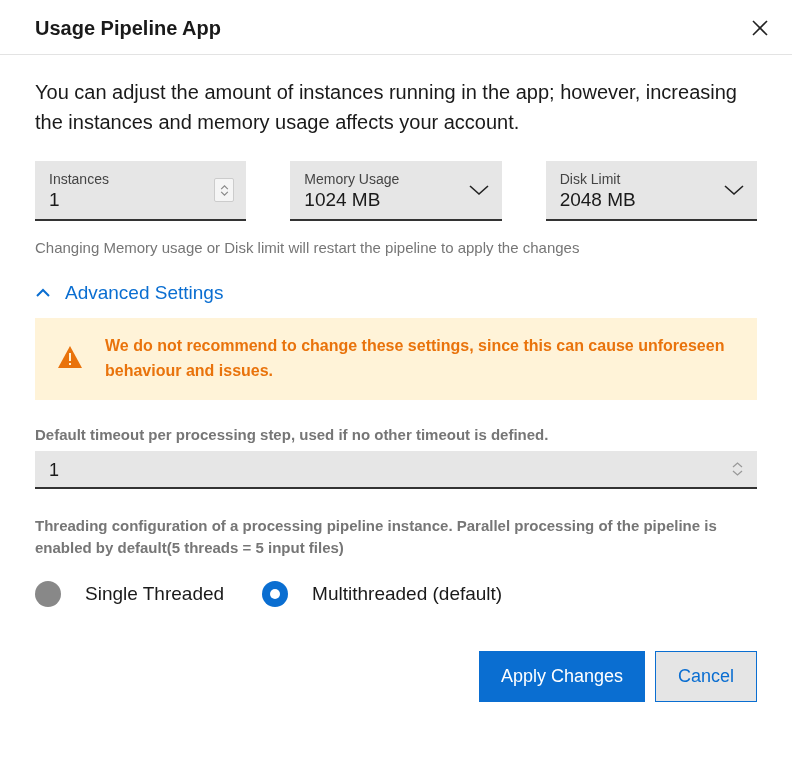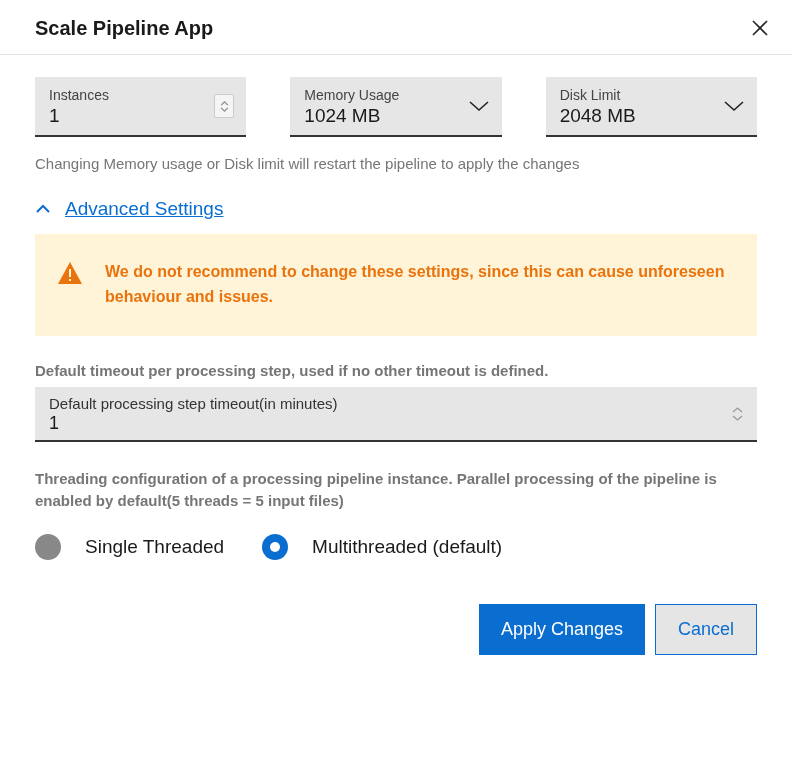--- a/index.html
+++ b/index.html
@@ -57,27 +57,26 @@
   }
   .field-icon-stepper svg { width:9px; height:5px; }
   .field-icon-chevron svg { width:22px; height:14px; stroke:#222; stroke-width:1.6; fill:none; }
   .hint-text {
     font-size: 15px; color: #767676; margin-bottom: 26px; margin-top: 7px;
   }
   .adv-toggle {
     display:flex; align-items:center; gap:14px;
     font-size: 19px; color:#0a6ed1; cursor:pointer;
     margin-bottom: 14px;
-    text-decoration: underline;
   }
   .adv-toggle svg { width:16px; height:10px; stroke:#0a6ed1; stroke-width:2; fill:none; }
   .warning-box {
     background:#fff3d8;
-    padding:26px 22px;
-    display:flex; align-items:flex-start; gap:22px;
+    padding:16px 22px;
+    display:flex; align-items:center; gap:22px;
     margin-bottom: 24px;
   }
   .warning-icon svg { width:26px; height:26px; }
   .warning-text {
     color:#e9730c; font-weight:700; font-size:16px; line-height:1.55;
   }
   .desc-text {
     font-size:15px; color:#767676; margin-bottom:6px; line-height:1.45;font-weight:bold;
   }
   .timeout-field {
@@ -126,31 +125,32 @@
   .btn-secondary {
     background:#e5e5e5; color:#0a6ed1; border:1.5px solid #0a6ed1;
   }
 </style>
 </head>
 <body>
 
 <div class="dialog">
 
   <div class="header">
-    <div class="header-title">Scale Pipeline App</div>
+    <div class="header-title">Usage Pipeline App</div>
     <div class="close-btn">
       <svg viewBox="0 0 18 18">
           <line x1="2" y1="2" x2="16" y2="16"></line>
           <line x1="16" y1="2" x2="2" y2="16"></line>
         </svg>
     </div>
   </div>
 
   <div class="body">
 
+    <div class="intro">You can adjust the amount of instances running in the app; however, increasing the instances and memory usage affects your account.</div>
 
     <div class="fields-row">
 
       <div class="field">
         <div class="field-label">Instances</div>
         <div class="field-value">1</div>
         <div class="field-icon-stepper">
           <svg viewBox="0 0 10 6">
               <polyline points="1,5 5,1 9,5" fill="none" stroke="#888" stroke-width="1.4"></polyline>
             </svg>
@@ -198,21 +198,20 @@
             <rect x="12" y="9" width="2" height="8" fill="#fff3d8"></rect>
             <rect x="12" y="19" width="2" height="2" fill="#fff3d8"></rect>
           </svg>
       </div>
       <div class="warning-text">We do not recommend to change these settings, since this can cause unforeseen behaviour and issues.</div>
     </div>
 
     <div class="desc-text">Default timeout per processing step, used if no other timeout is defined.</div>
 
     <div class="timeout-field">
-      <div class="timeout-label">Default processing step timeout(in minutes)</div>
       <div class="timeout-value">1</div>
       <div class="timeout-stepper">
         <svg viewBox="0 0 11 6">
             <polyline points="1,5 5.5,1 10,5" fill="none" stroke="#999" stroke-width="1.3"></polyline>
           </svg>
         <svg viewBox="0 0 11 6">
             <polyline points="1,1 5.5,5 10,1" fill="none" stroke="#999" stroke-width="1.3"></polyline>
           </svg>
       </div>
     </div>

